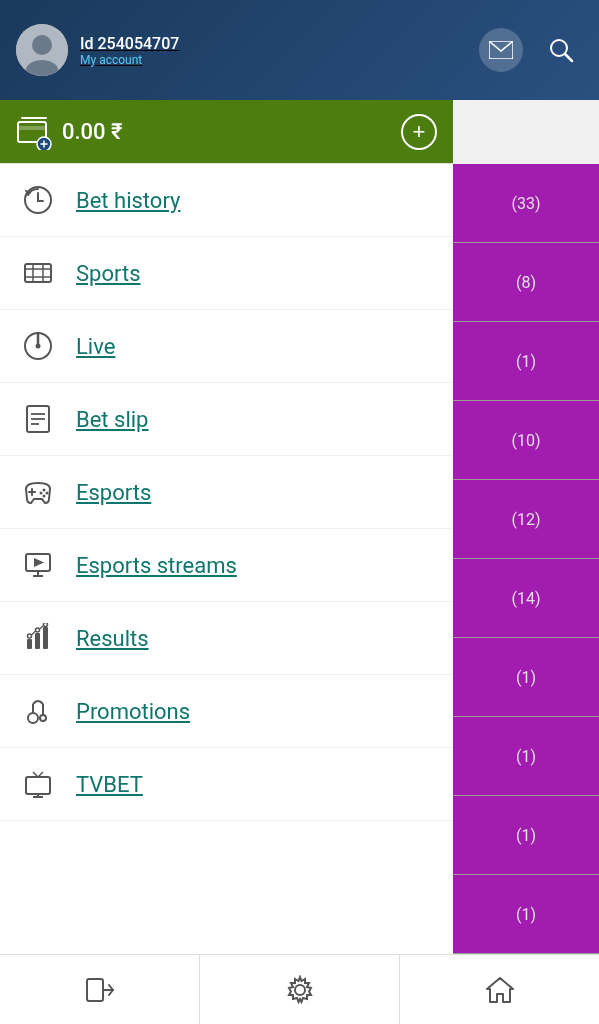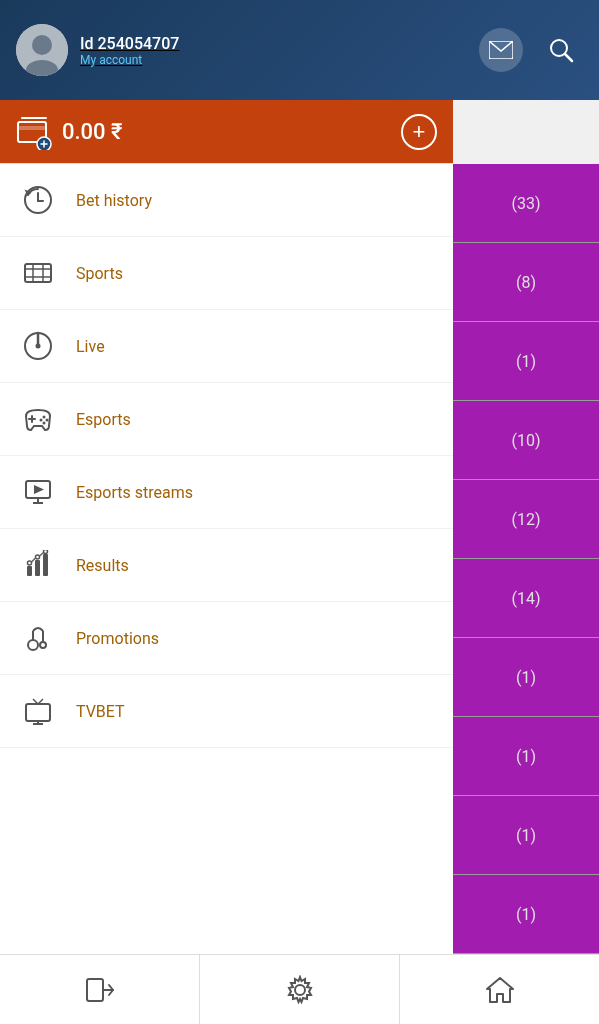--- a/index.html
+++ b/index.html
@@ -75,21 +75,21 @@
       width: 44px;
       height: 44px;
       display: flex;
       align-items: center;
       justify-content: center;
       cursor: pointer;
     }
 
     
     .balance-bar {
-      background: #c2410c;
+      background: #4d7c0f;
       height: 64px;
       width: 453px;
       display: flex;
       align-items: center;
       padding: 0 16px;
       border-bottom: 1px solid #ddd;
     }
     .balance-icon {
       width: 36px;
       height: 36px;
@@ -144,23 +144,24 @@
       width: 36px;
       height: 36px;
       margin-right: 20px;
       display: flex;
       align-items: center;
       justify-content: center;
       color: #666;
       flex-shrink: 0;
     }
     .menu-label {
-      font-size: 16px;
-      color: #a16207;
+      font-size: 22px;
+      color: #0f766e;
       font-weight: 400;
+      text-decoration: underline;
     }
 
     
     .right-sidebar {
       flex: 1;
       background: #a21caf;
       display: flex;
       flex-direction: column;
     }
     .count-cell {
@@ -278,20 +279,31 @@
       <div class="menu-icon">
         <svg width="30" height="30" viewBox="0 0 30 30" xmlns="http://www.w3.org/2000/svg">
           <circle cx="15" cy="15" r="13" fill="none" stroke="#555" stroke-width="2"></circle>
           <line x1="15" y1="2" x2="15" y2="15" stroke="#555" stroke-width="2.5" stroke-linecap="round"></line>
           <circle cx="15" cy="15" r="2.5" fill="#555"></circle>
         </svg>
       </div>
       <span class="menu-label">Live</span>
     </div>
 
+    <div class="menu-item">
+      <div class="menu-icon">
+        <svg width="30" height="30" viewBox="0 0 30 30" xmlns="http://www.w3.org/2000/svg">
+          <rect x="4" y="2" width="22" height="26" rx="2" fill="none" stroke="#555" stroke-width="2"></rect>
+          <line x1="8" y1="10" x2="22" y2="10" stroke="#555" stroke-width="1.8"></line>
+          <line x1="8" y1="15" x2="22" y2="15" stroke="#555" stroke-width="1.8"></line>
+          <line x1="8" y1="20" x2="16" y2="20" stroke="#555" stroke-width="1.8"></line>
+        </svg>
+      </div>
+      <span class="menu-label">Bet slip</span>
+    </div>
 
 
     <div class="menu-item">
       <div class="menu-icon">
         <svg width="30" height="30" viewBox="0 0 30 30" xmlns="http://www.w3.org/2000/svg">
           <path d="M3 12 Q3 6 15 6 Q27 6 27 12 L26 22 Q26 26 22 26 L19 22 L11 22 L8 26 Q4 26 4 22 Z" fill="none" stroke="#555" stroke-width="2"></path>
           <line x1="9" y1="12" x2="9" y2="18" stroke="#555" stroke-width="2" stroke-linecap="round"></line>
           <line x1="6" y1="15" x2="12" y2="15" stroke="#555" stroke-width="2" stroke-linecap="round"></line>
           <circle cx="21" cy="13" r="1.5" fill="#555"></circle>
           <circle cx="24" cy="16" r="1.5" fill="#555"></circle>

